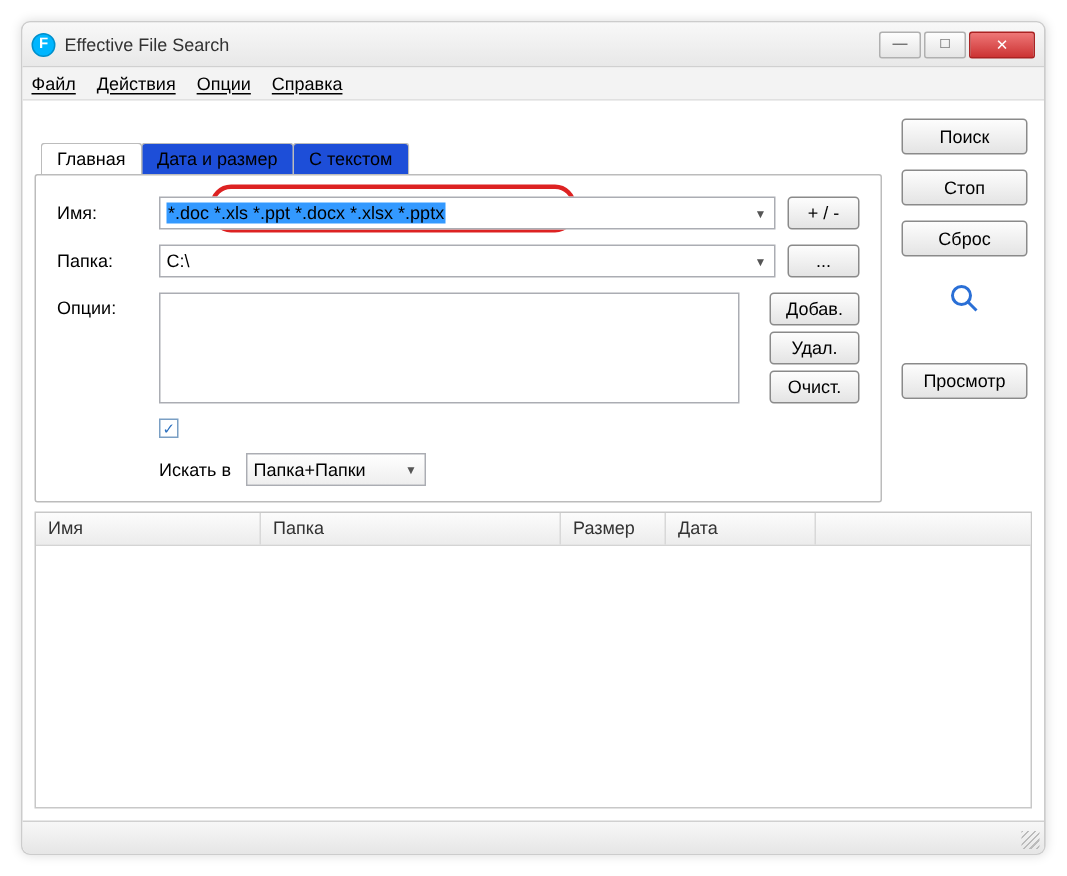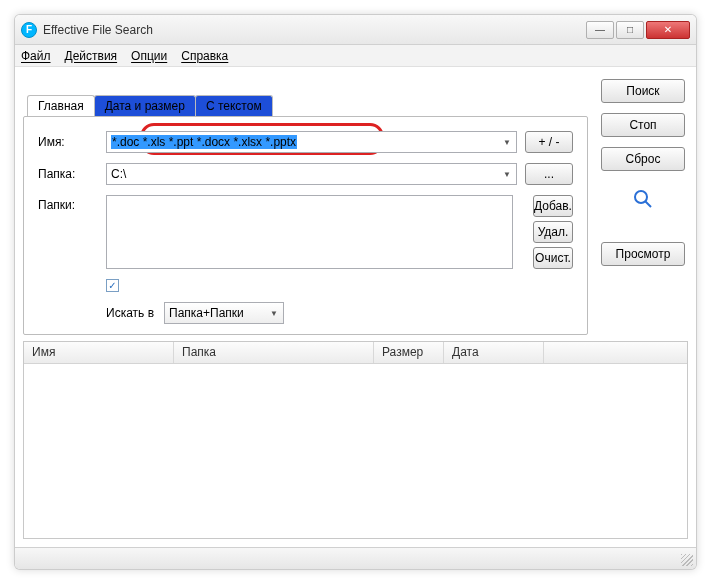--- a/index.html
+++ b/index.html
@@ -22,21 +22,21 @@
 .tabpanel-wrap { margin-top: 20px; flex: 1; }
 .row { display: flex; align-items: center; margin-bottom: 10px; }
 .row-label { width: 68px; text-align: left; padding-right: 8px; }
 .combo { flex: 1; height: 22px; border: 1px solid #abadb3; background: #fff; display: flex; align-items: center; position: relative; padding: 0 18px 0 4px; }
 .combo .dd { position: absolute; right: 2px; top: 2px; width: 14px; height: 16px; display: flex; align-items: center; justify-content: center; color: #555; font-size: 8px; }
 .highlight-wrap { position: absolute; border: 3px solid #d22; border-radius: 14px; left: 120px; top: 46px; width: 240px; height: 30px; pointer-events: none; }
 .sel-text { background: #3399ff; color: #000000; padding: 0 1px; }
 .small-btn { width: 48px; height: 22px; border: 1px solid #8a8a8a; border-radius: 3px; background: linear-gradient(#fdfdfd,#e4e4e4); margin-left: 8px; font-size: 12px; text-align: center; line-height: 20px; }
 .listbox { flex: 1; height: 74px; border: 1px solid #abadb3; background: #fff; }
 .side-col { display: flex; flex-direction: column; gap: 4px; margin-left: 8px; }
-.side-col .small-btn { margin-left: 12px; width: 40px; }
+.side-col .small-btn { margin-left: 12px; width: 60px; }
 .chk-row { margin-left: 68px; display: flex; align-items: center; gap: 4px; margin-bottom: 10px; }
 .chk { width: 13px; height: 13px; border: 1px solid #7a9fc4; background: #fff; display: flex; align-items: center; justify-content: center; color: #2a6fbf; font-size: 10px; }
 .search-in { display: flex; align-items: center; gap: 10px; margin-left: 0; }
 .dropdown { width: 120px; height: 22px; border: 1px solid #abadb3; background: linear-gradient(#fff,#eee); display: flex; align-items: center; padding: 0 4px; position: relative; }
 .dropdown .dd { position: absolute; right: 2px; top: 2px; width: 14px; height: 16px; color: #555; font-size: 8px; display: flex; align-items: center; justify-content: center; }
 .right-col { width: 90px; display: flex; flex-direction: column; gap: 10px; align-items: center; padding-top: 4px; }
 .btn { width: 84px; height: 24px; border: 1px solid #8a8a8a; border-radius: 3px; background: linear-gradient(#fdfdfd,#e4e4e4); font-size: 12px; text-align: center; line-height: 22px; }
 .mag { margin: 6px 0 18px 0; }
 .results { flex: 1; border: 1px solid #c8c8c8; background: #fff; display: flex; flex-direction: column; min-height: 150px; }
 .cols { display: flex; height: 22px; background: linear-gradient(#fcfcfc,#ececec); border-bottom: 1px solid #d4d4d4; }
@@ -90,21 +90,21 @@
           <div class="row">
             <div class="row-label">Папка:</div>
             <div class="combo">
               <span>C:\</span>
               <div class="dd">▼</div>
             </div>
             <div class="small-btn">...</div>
           </div>
 
           <div class="row" style="align-items:flex-start;">
-            <div class="row-label" style="padding-top:3px;">Папки:</div>
+            <div class="row-label" style="padding-top:3px;">Опции:</div>
             <div class="listbox"></div>
             <div class="side-col">
               <div class="small-btn">Добав.</div>
               <div class="small-btn">Удал.</div>
               <div class="small-btn">Очист.</div>
             </div>
           </div>
 
           <div class="chk-row">
             <div class="chk">✓</div>

